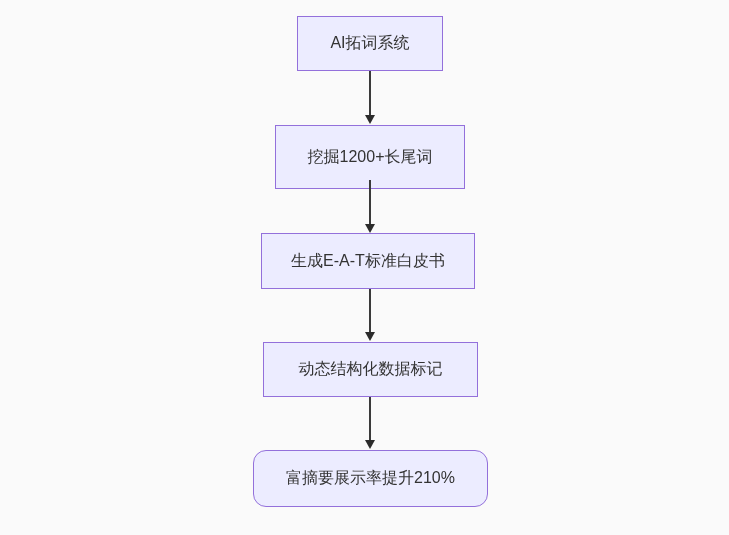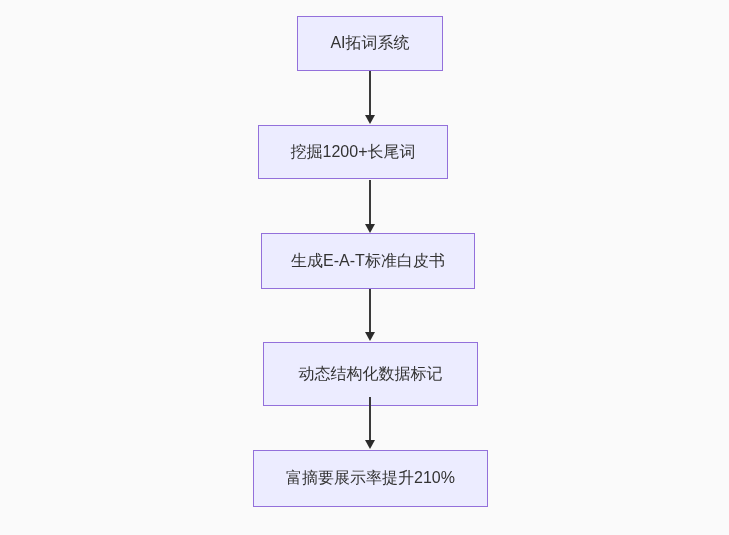--- a/index.html
+++ b/index.html
@@ -26,24 +26,24 @@
     border: 1px solid var(--node-border);
     color: var(--text);
     font-size: 16px;
     display: flex;
     align-items: center;
     justify-content: center;
     text-align: center;
     white-space: nowrap;
   }
   .node-1 { left: 297px; top: 16px;  width: 146px; height: 55px; }
-  .node-2 { left: 258px; top: 125px; width: 190px; height: 54px; }
+  .node-2 { left: 275px; top: 125px; width: 190px; height: 64px; }
   .node-3 { left: 261px; top: 233px; width: 214px; height: 56px; }
-  .node-4 { left: 263px; top: 342px; width: 215px; height: 64px; }
-  .node-5 { left: 253px; top: 450px; width: 235px; height: 57px; }
+  .node-4 { left: 263px; top: 342px; width: 215px; height: 55px; }
+  .node-5 { left: 253px; top: 450px; width: 235px; height: 57px; border-radius: 13px; }
 
   .edge {
     position: absolute;
     left: 364px;
     width: 12px;
   }
   .edge .line {
     position: absolute;
     left: 5px;
     top: 0;

